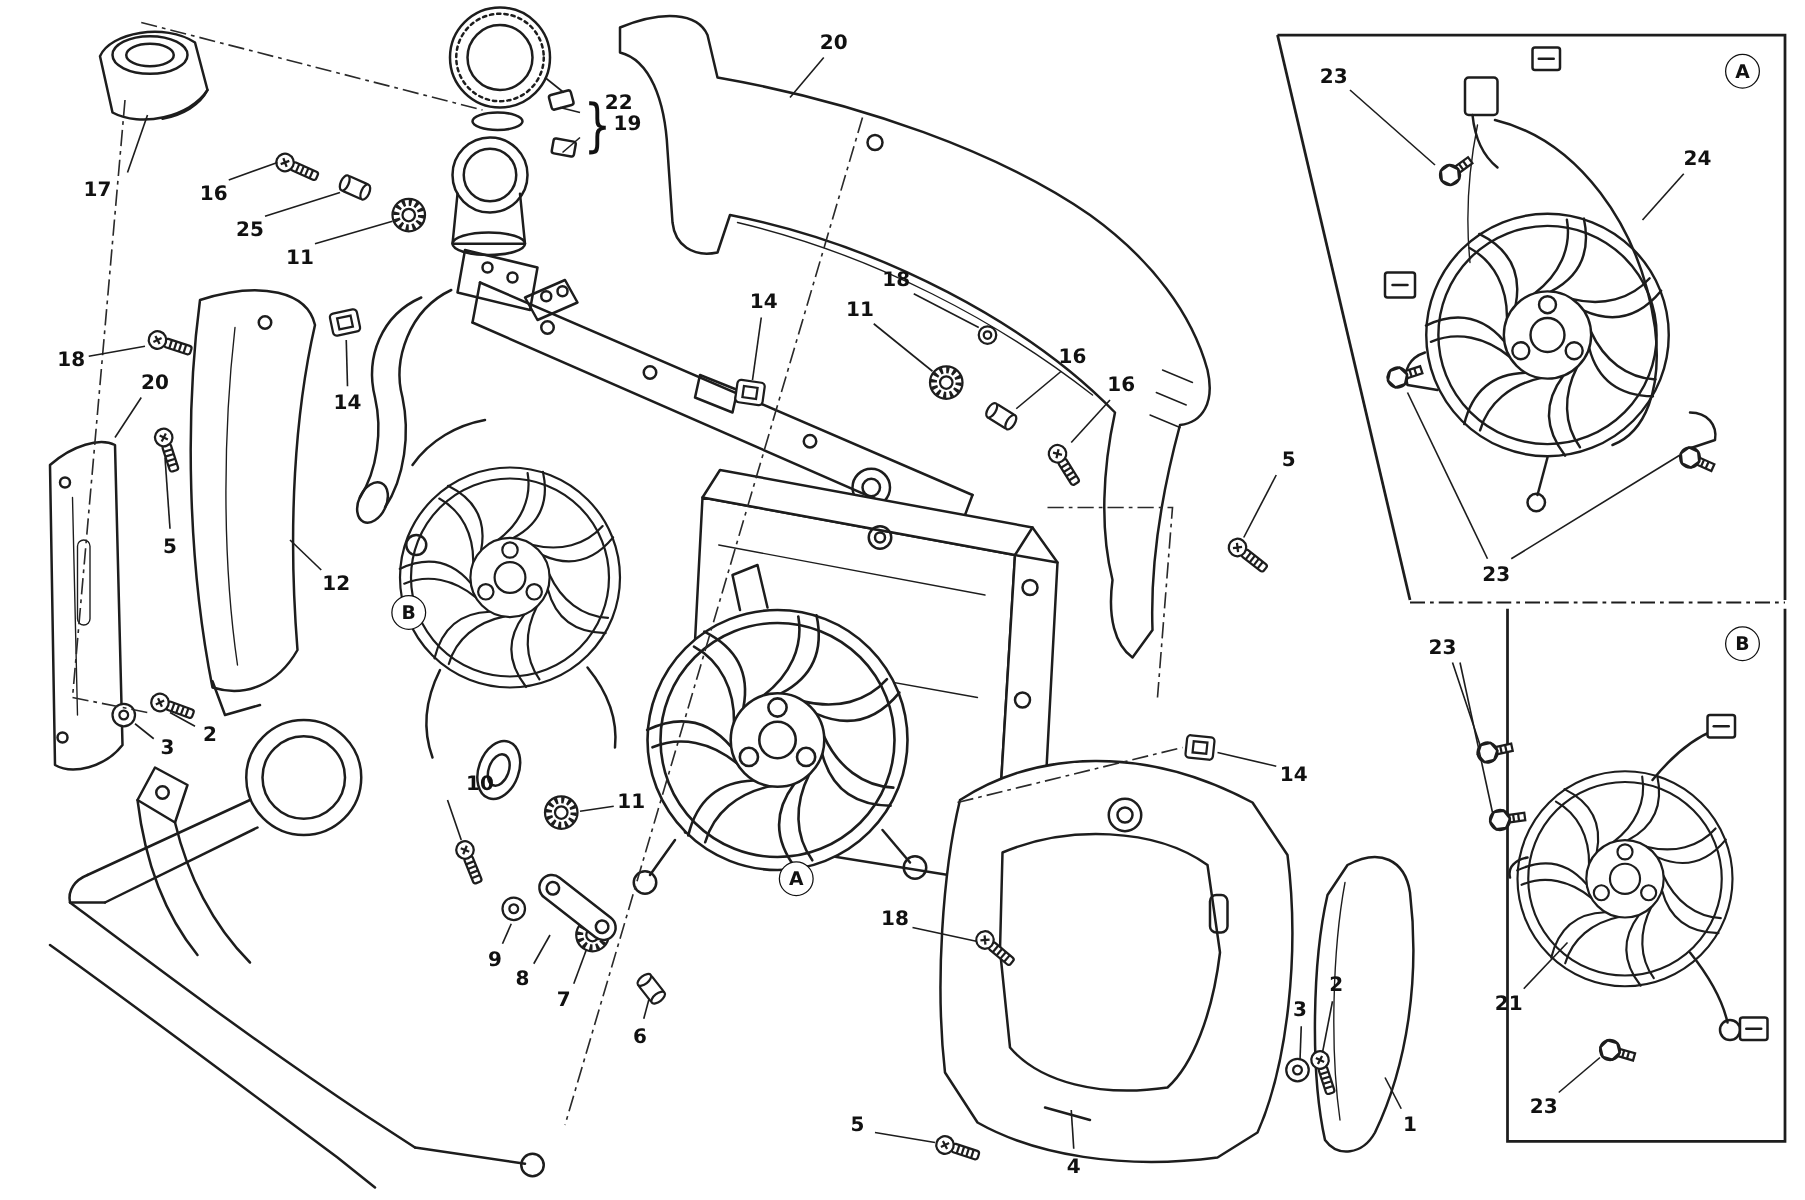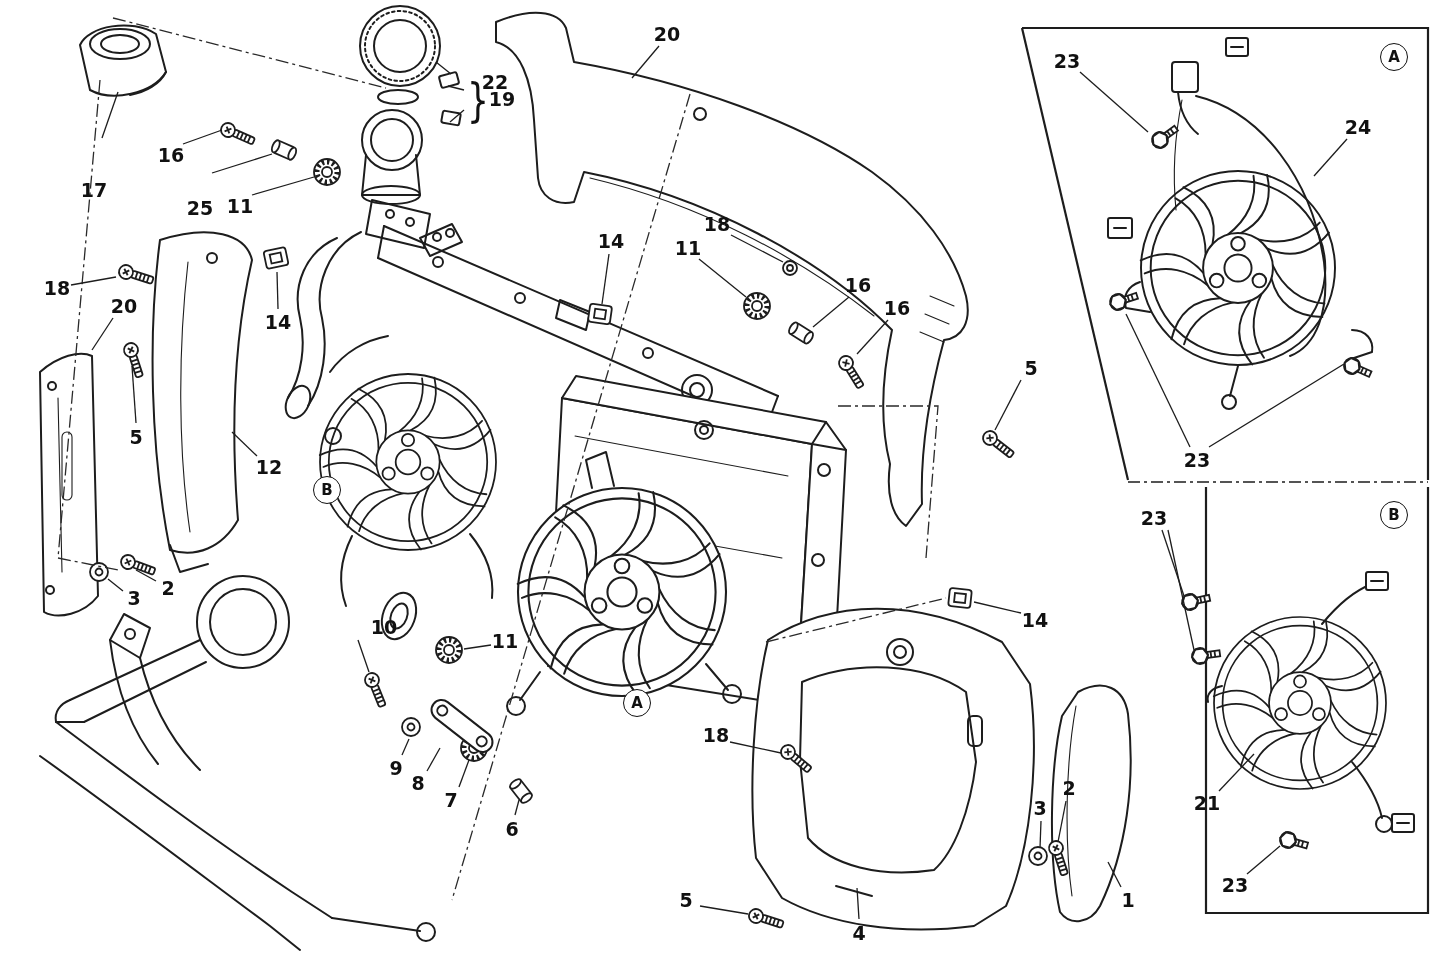--- a/index.html
+++ b/index.html
@@ -13,21 +13,21 @@
   .ln, .ln *{fill:none;stroke:#1d1d1d;stroke-width:2;stroke-linecap:round;stroke-linejoin:round;}
   .ln .fw{fill:#ffffff;}
   .thin{stroke-width:1.1 !important;}
   .dashgrp path{fill:none;stroke:#2a2a2a;stroke-width:1.3;stroke-dasharray:13 4 3 4;}
   .bx path{fill:none;stroke:#1d1d1d;stroke-width:2.2;}
   .bx .dashed{stroke-dasharray:12 4 3 4;stroke-width:1.6;}
   #leaders polyline{fill:none;stroke:#1d1d1d;stroke-width:1.3;}
   
   .callout{
     position:absolute;z-index:3;transform:translate(-50%,-50%);
-    font-weight:bold;font-size:19px;line-height:1;color:#111;white-space:nowrap;
+    font-weight:bold;font-size:16px;line-height:1;color:#111;white-space:nowrap;
   }
   .callout.circled{
     width:28px;height:28px;border:1.8px solid #111;border-radius:50%;
     display:flex;align-items:center;justify-content:center;
     font-size:15px;background:#fff;box-sizing:border-box;
   }
   .callout.brace{font-size:46px;font-weight:400;transform:translate(-50%,-50%) scaleX(.75);}
 </style>
 </head>
 <body>
@@ -368,23 +368,23 @@
         <polyline points="1347,139 1314,176"></polyline>
         <polyline points="1190,447 1126,314"></polyline>
         <polyline points="1209,447 1344,364"></polyline>
         <polyline points="1162,530 1184,596"></polyline>
         <polyline points="1168,530 1194,650"></polyline>
         <polyline points="1219,791 1254,754"></polyline>
         <polyline points="1247,874 1280,846"></polyline>
       </g>
   </svg>
 
-<div class="callout" style="left: 94px; top: 152px; margin-top: 38px;">17</div>
+<div class="callout" style="left: 78px; top: 152px;">17</div>
     <div class="callout" style="left: 171px; top: 155px;">16</div>
-    <div class="callout" style="left: 200px; top: 184px; margin-top: 24px;">25</div>
+    <div class="callout" style="left: 200px; top: 184px;">25</div>
     <div class="callout" style="left: 240px; top: 206px;">11</div>
     <div class="callout" style="left: 464px; top: 82px; margin-left: 31px;">22</div>
     <div class="callout brace" style="left: 478px; top: 100px;">}</div>
     <div class="callout" style="left: 502px; top: 99px;">19</div>
     <div class="callout" style="left: 667px; top: 34px;">20</div>
     <div class="callout" style="left: 611px; top: 241px;">14</div>
     <div class="callout" style="left: 717px; top: 224px;">18</div>
     <div class="callout" style="left: 688px; top: 248px;">11</div>
     <div class="callout" style="left: 858px; top: 285px;">16</div>
     <div class="callout" style="left: 897px; top: 308px;">16</div>

